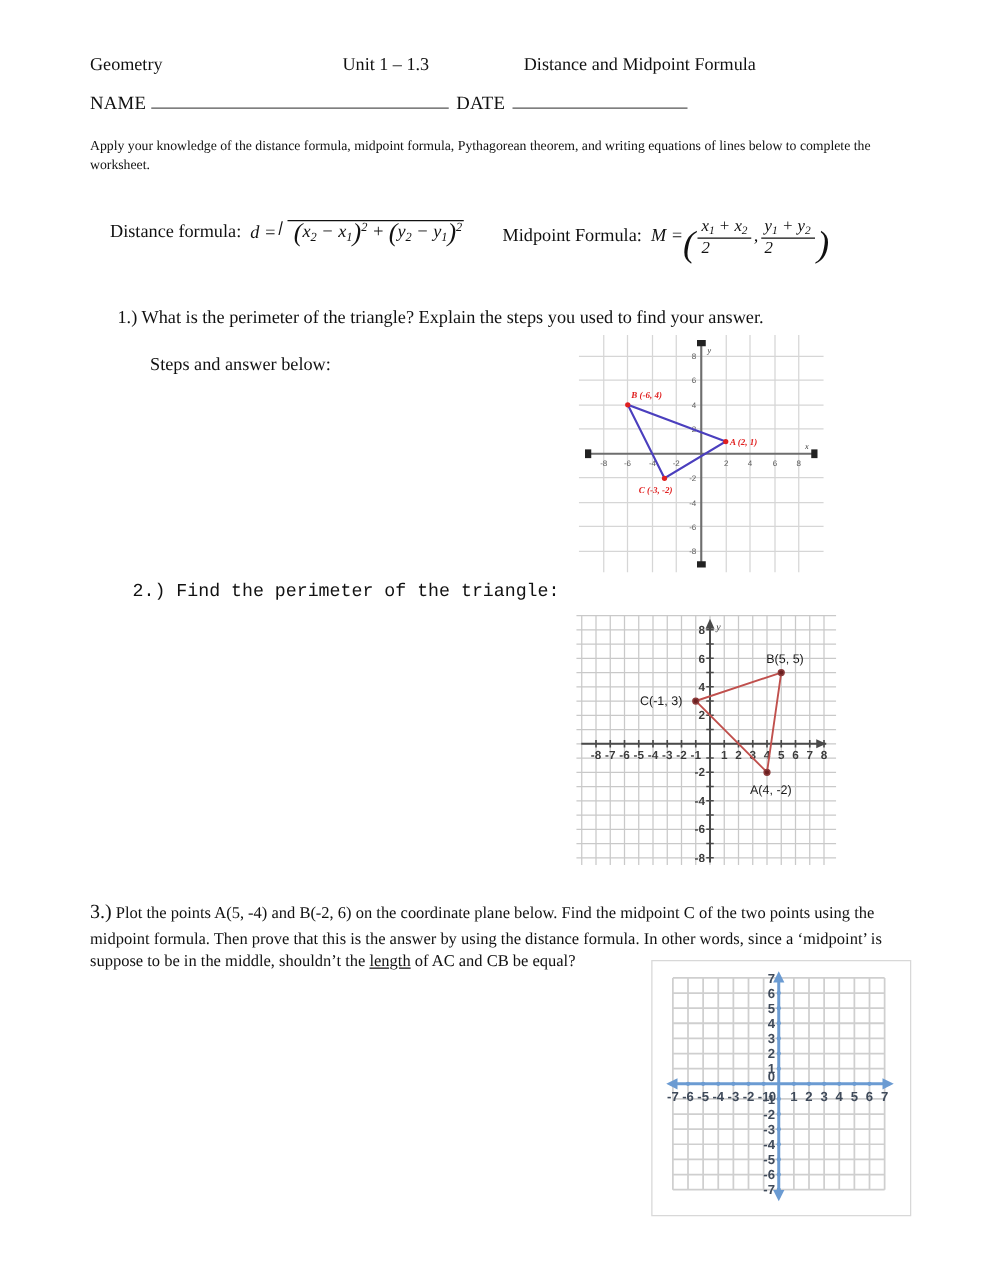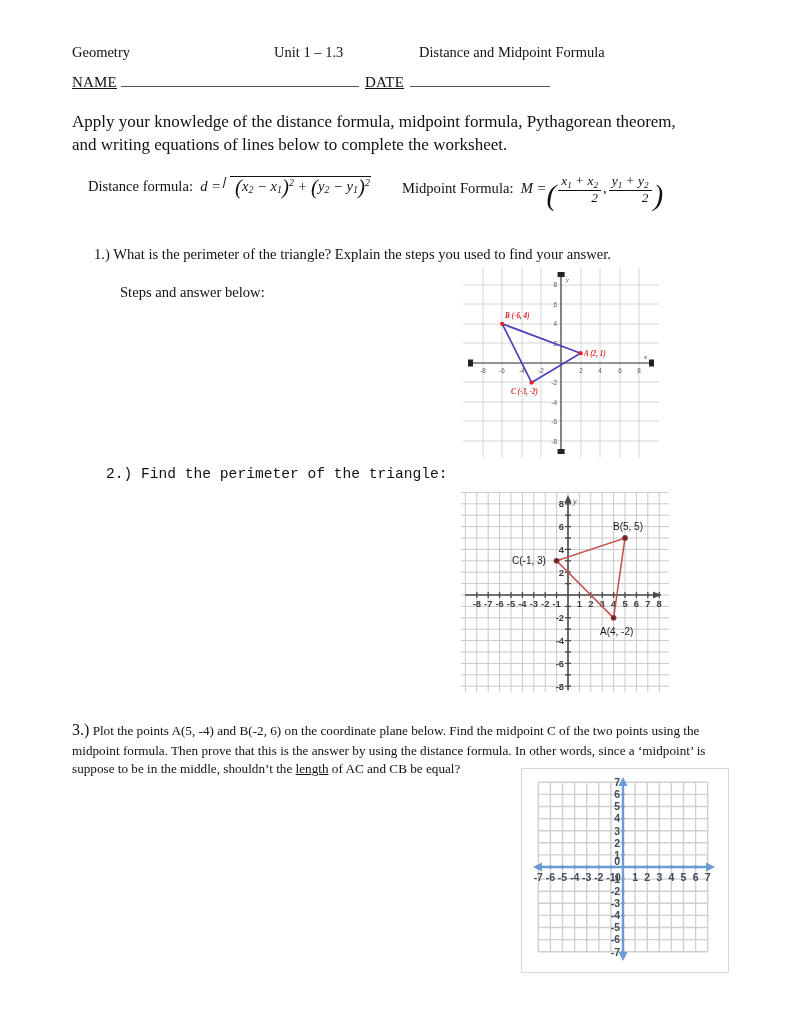--- a/index.html
+++ b/index.html
@@ -10,26 +10,26 @@
   }
   .page{position:absolute;inset:0;border-radius:15px;}
 
   
   .hdr-row{position:absolute;left:72px;top:44px;width:650px;font-size:14.5px;}
   .hdr-row .c1{position:absolute;left:0;top:0;}
   .hdr-row .c2{position:absolute;left:202px;top:0;}
   .hdr-row .c3{position:absolute;left:347px;top:0;}
 
   .name-row{position:absolute;left:72px;top:74px;width:660px;font-size:15px;white-space:nowrap;}
-  .name-row .lbl{letter-spacing:.2px;text-decoration:underline;}
+  .name-row .lbl{letter-spacing:.2px;}
   .rule{display:inline-block;border-bottom:1px solid #555;vertical-align:baseline;height:12px;}
   .rule.n{width:238px;margin:0 6px 0 4px;}
   .rule.d{width:140px;margin-left:6px;}
 
-  .intro{position:absolute;left:72px;top:110px;width:630px;font-size:17px;line-height:1.38;}
+  .intro{position:absolute;left:72px;top:110px;width:630px;font-size:11px;line-height:1.38;}
 
   
   .formulas{position:absolute;left:72px;top:168px;width:660px;font-size:14.6px;}
   .f-line1{position:relative;height:40px;}
   .f-dist{position:absolute;left:16px;top:6px;white-space:nowrap;text-align:right;}
   .f-mid{position:absolute;left:330px;top:6px;white-space:nowrap;}
   .f-line2{position:relative;margin-top:6px;}
   .mth{font-family:"Liberation Serif","DejaVu Serif",serif;font-style:italic;}
   .var{font-style:italic;}
   .sub{font-size:.68em;vertical-align:-0.28em;font-style:italic;}
@@ -38,21 +38,21 @@
   .radical::before{
     content:"";position:absolute;left:2px;top:3px;width:7px;height:11px;
     border-left:1.1px solid #111;transform:skewX(-13deg);
   }
   .radical::after{
     content:"";position:absolute;left:8px;right:0;top:1.5px;height:1.1px;background:#111;
   }
   .radical .inner{display:inline-block;padding:1px 1px 0 2px;}
   .paren{font-size:1.42em;font-style:italic;vertical-align:-0.16em;font-family:"Liberation Serif",serif;}
   .bigparen{font-size:2.0em;vertical-align:-0.40em;font-weight:300;font-family:"Liberation Serif",serif;}
-  .frac{display:inline-block;vertical-align:middle;text-align:right;margin:0 2px;line-height:1.05;}
+  .frac{display:inline-block;vertical-align:middle;text-align:left;margin:0 2px;line-height:1.05;}
   .frac .num{display:block;padding:0 3px;font-size:.92em;}
   .frac .den{display:block;border-top:1.1px solid #111;padding:0 3px;font-size:.92em;}
 
   
   .q1{position:absolute;left:94px;top:246px;font-size:14.6px;}
   .q1-sub{position:absolute;left:120px;top:284px;font-size:14.6px;}
   .q2{position:absolute;left:106px;top:466px;font-size:14.6px;font-family:Liberation Mono, monospace;}
   .q3{position:absolute;left:72px;top:719px;width:668px;font-size:13.2px;line-height:1.42;}
   .q3 .qnum{font-size:16px;}
   .u{text-decoration:underline;}

